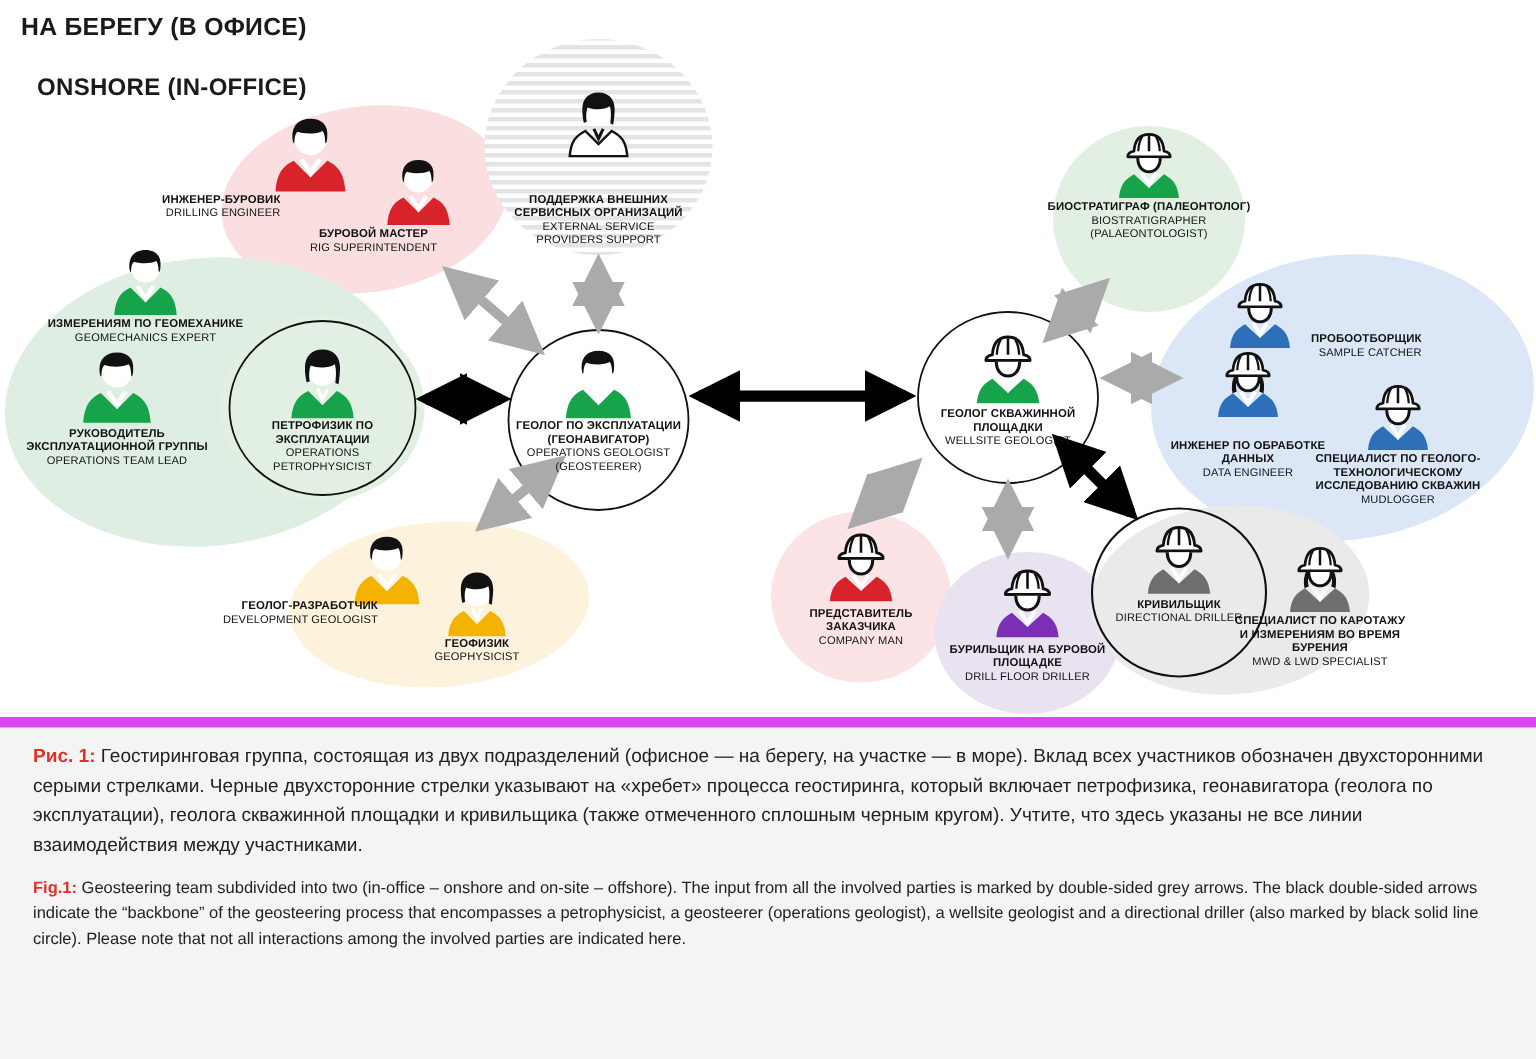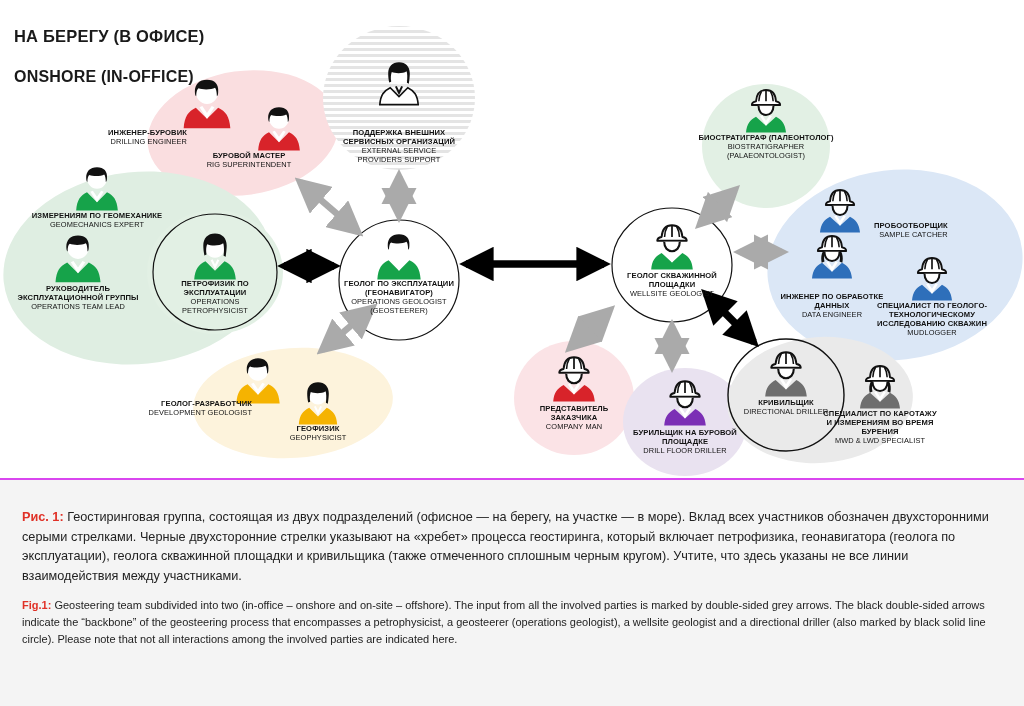--- a/index.html
+++ b/index.html
@@ -3,21 +3,21 @@
 <meta charset="utf-8">
 <style>
   html,body{margin:0;padding:0;background:#ffffff;}
   body{font-family:"Liberation Sans","DejaVu Sans",sans-serif;}
   #page{position:relative;width:1024px;height:706px;overflow:hidden;background:#fff;}
 
   
   .hdr{position:absolute;color:#1a1a1a;line-height:1.25;}
   .hdr .ru{font-size:16.5px;font-weight:bold;letter-spacing:.2px;}
   .hdr .en{font-size:16px;font-weight:bold;letter-spacing:.2px;margin-top:20px;}
-  #hdr-left{left:14px;top:26px;text-align:left;}
+  #hdr-left{left:14px;top:8px;text-align:right;}
   #hdr-right{right:14px;top:10px;text-align:right;}
 
   
   #diagram{position:absolute;left:0;top:0;width:1024px;height:478px;}
   #blobs{position:absolute;left:0;top:0;}
   #arrows{position:absolute;left:0;top:0;}
 
   
   .person{position:absolute;width:0;height:0;}
   .person .fig{position:absolute;transform:translate(-50%,-50%);}
@@ -25,22 +25,22 @@
       text-align:center;white-space:nowrap;line-height:1.18;}
   .person .ru{font-size:7.6px;font-weight:bold;color:#111;letter-spacing:.1px;}
   .person .en{font-size:7.4px;font-weight:normal;color:#111;letter-spacing:.1px;}
 
   
   .lbl.l{left:auto;right:50%;transform:translateX(0);text-align:right;}
   .lbl.r{left:50%;transform:translateX(0);text-align:left;}
 
   
   #caption{position:absolute;left:0;top:478px;width:1024px;height:228px;
-     background:#f4f4f4;border-top:2px solid #d946ef;box-sizing:border-box;
-     padding:28px 22px 10px 22px;}
+     background:#f4f4f4;border-top:7px solid #d946ef;box-sizing:border-box;
+     padding:10px 22px 10px 22px;}
   #caption p{margin:0 0 10px 0;font-size:12.7px;line-height:1.55;color:#222;}
   #caption .tag{color:#e03127;font-weight:bold;}
   #caption p.en{font-size:11px;}
 </style>
 </head>
 <body>
 
 <div id="page">
 
   <div class="hdr" id="hdr-left">

